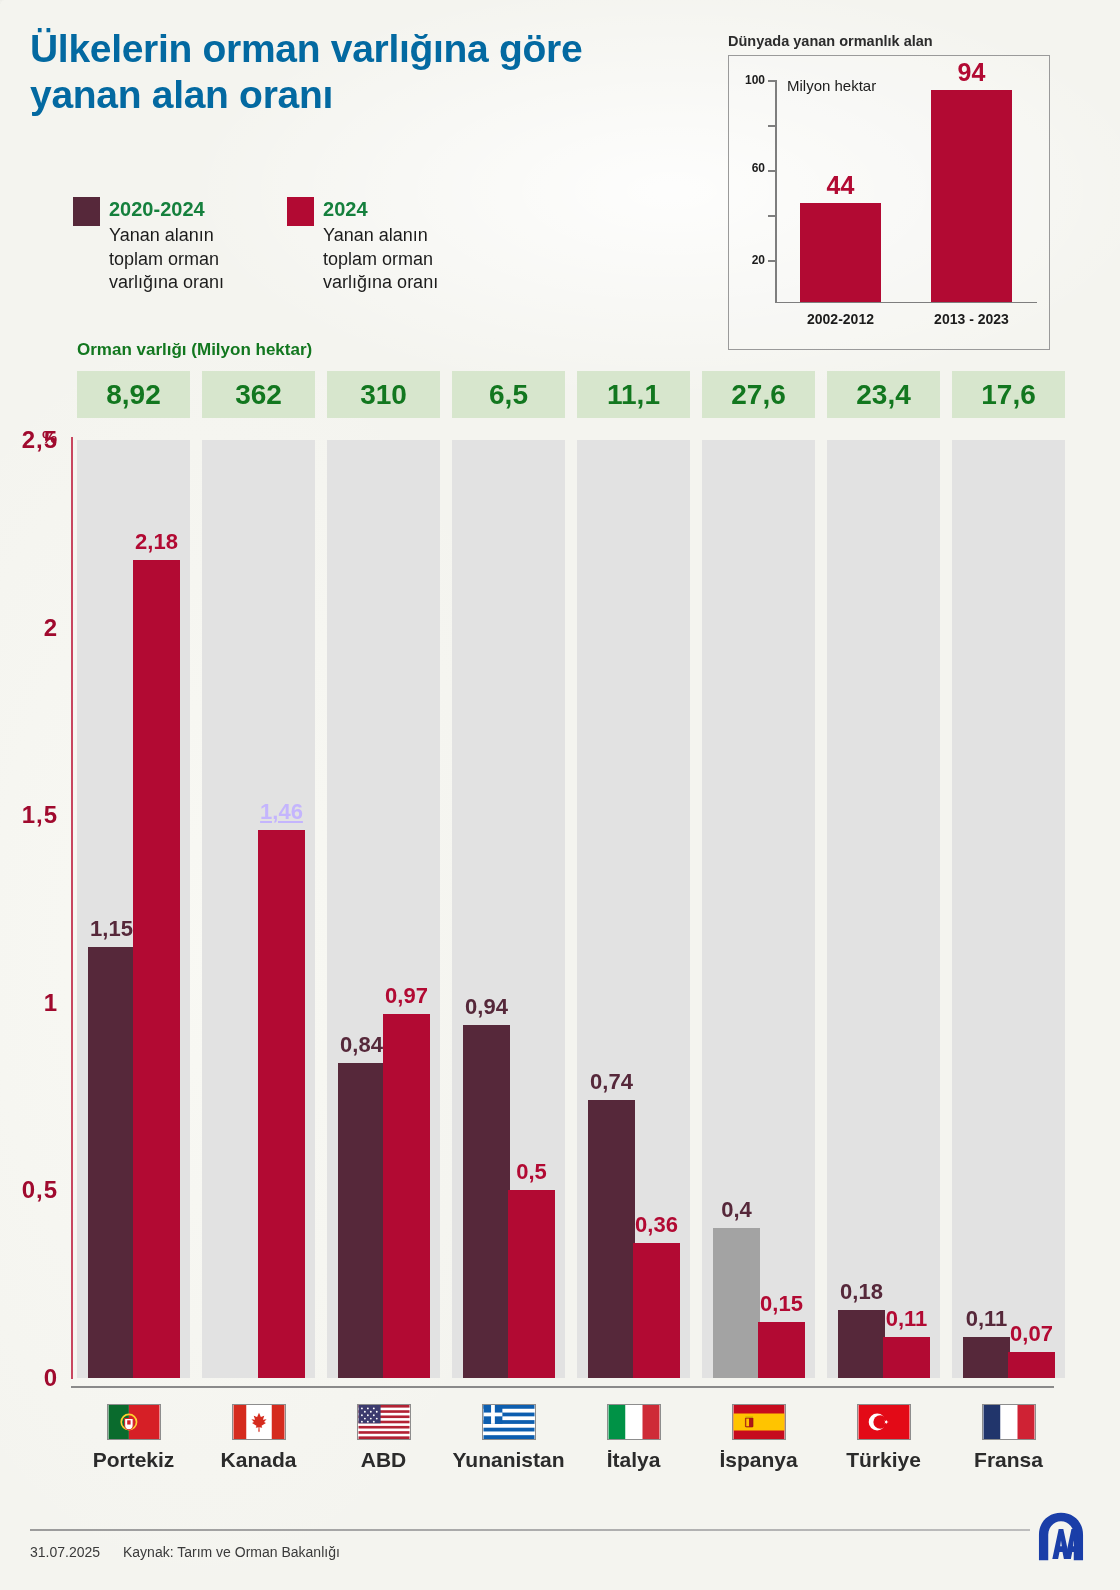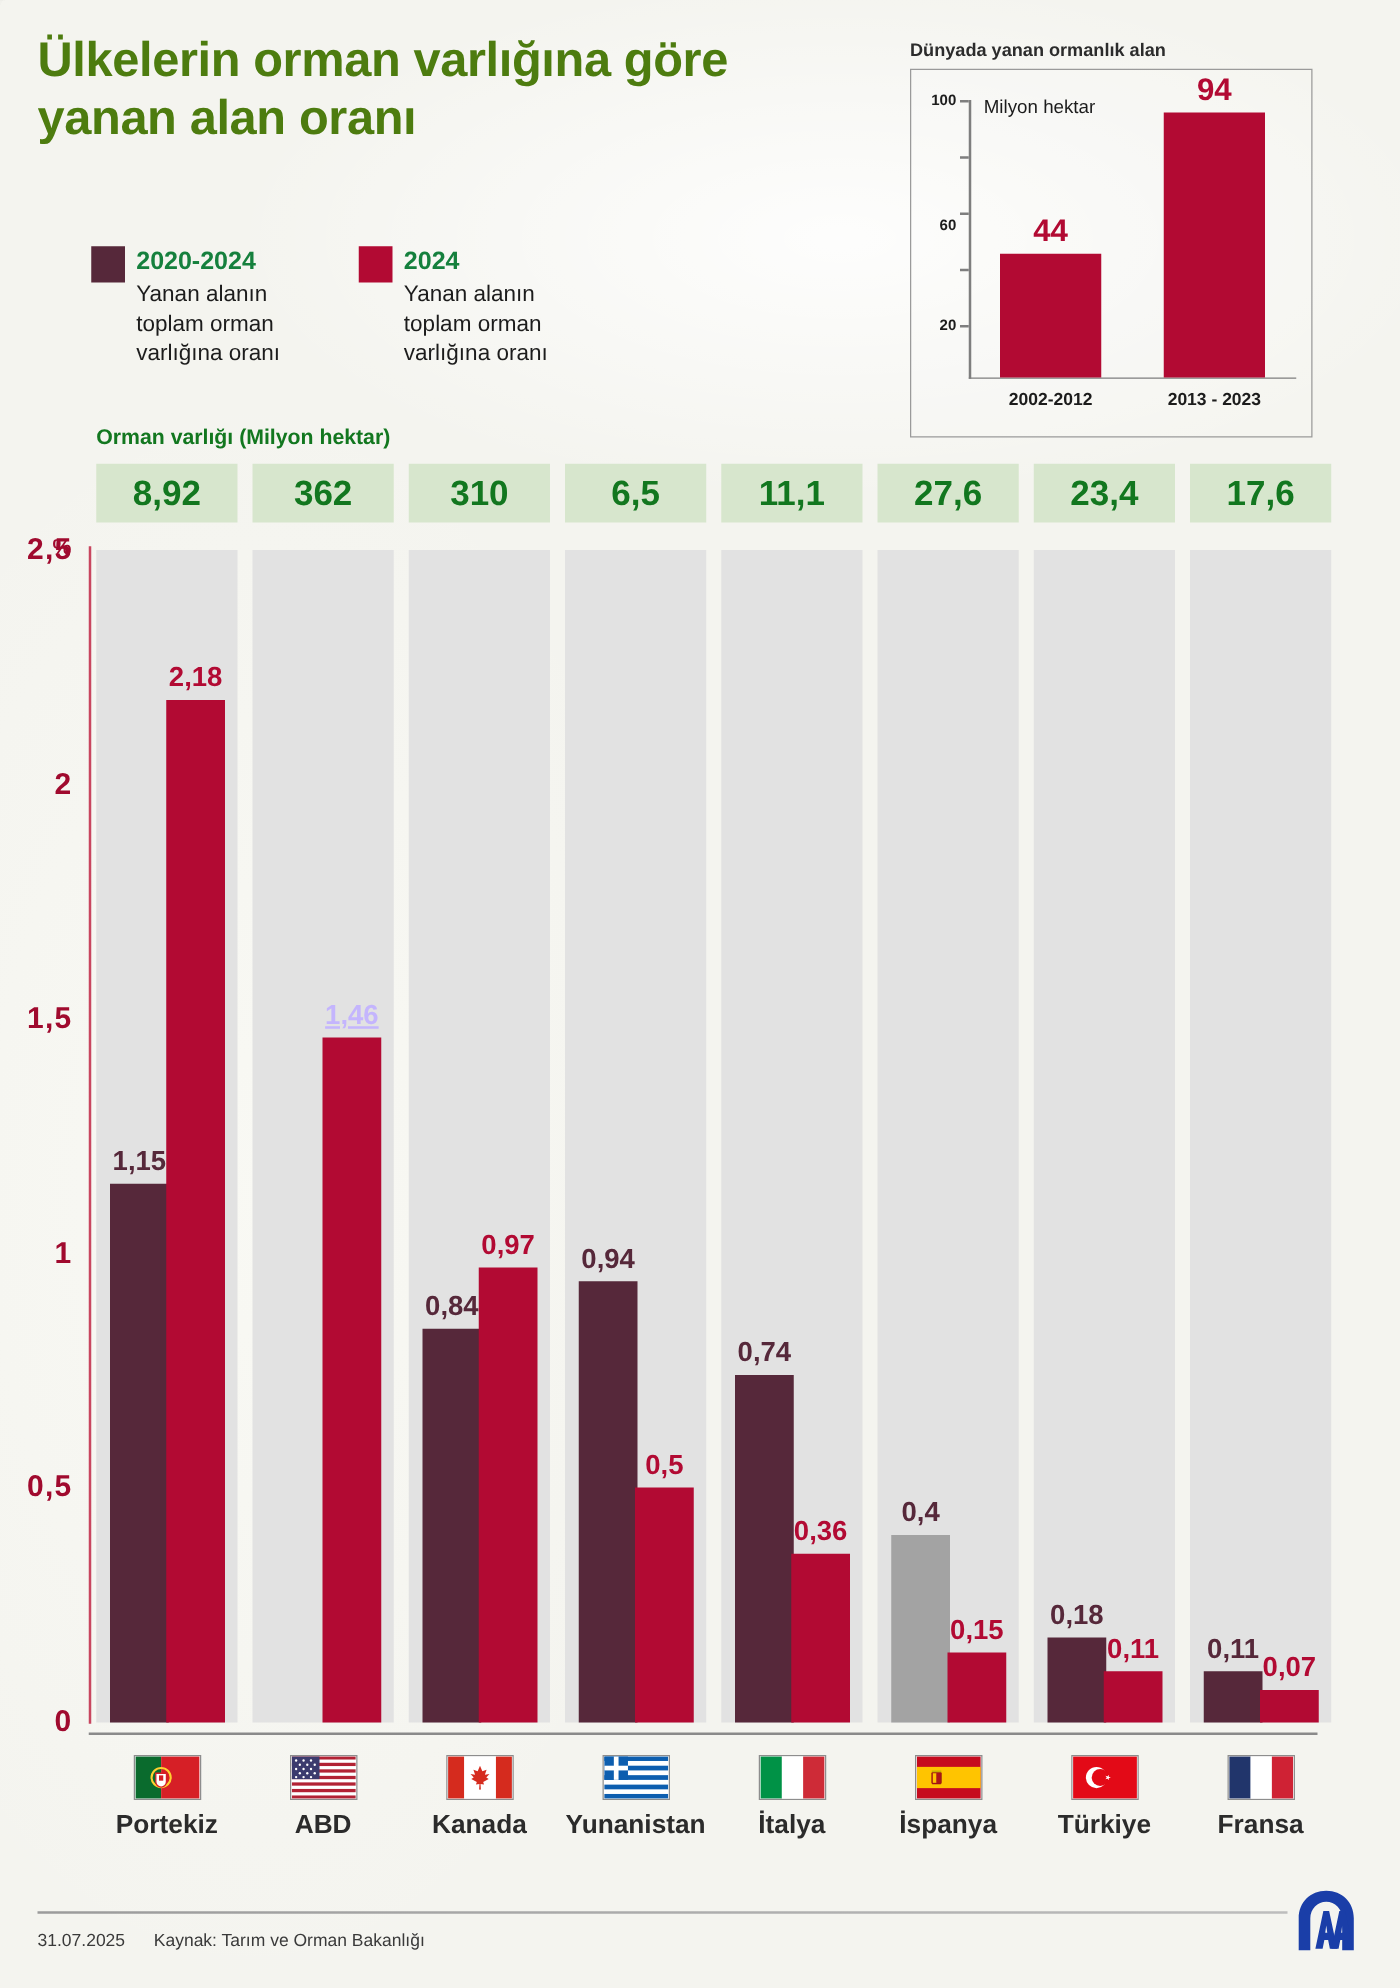--- a/index.html
+++ b/index.html
@@ -22,21 +22,21 @@
       linear-gradient(172deg, rgba(0,0,0,.010) 0 1px, rgba(0,0,0,0) 1px 60px);
     pointer-events: none;
     z-index: 0;
   }
   .page { position: absolute; inset: 0; z-index: 1; }
 
   
   #title {
     position: absolute; left: 30px; top: 26px; width: 660px;
     font-size: 39px; line-height: 1.18; font-weight: bold;
-    color: #4d7c0f; letter-spacing: -0.3px;
+    color: #0369a1; letter-spacing: -0.3px;
   }
 
   
   #legend { position: absolute; left: 73px; top: 196px; display: flex; gap: 63px; }
   .leg-item { display: flex; gap: 9px; align-items: flex-start; }
   .leg-sw { width: 27px; height: 29px; flex: 0 0 auto; margin-top: 1px; }
   .leg-txt { font-size: 18px; line-height: 1.33; color: #1c1c1c; }
   .leg-title { font-weight: bold; font-size: 20px; margin-bottom: 1px; color: #15803d; }
 
   
@@ -133,21 +133,21 @@
     <div id="inset-title">Dünyada yanan ormanlık alan</div>
     <div id="inset-box">
       <div class="inset-plot">
         <div class="inset-unit">Milyon hektar</div>
         <div class="inset-axis"></div>
         <div class="inset-base"></div>
       <div class="inset-tick" style="top: 180px;"></div>
           <div class="inset-ylab" style="top: 180px; margin-left: 29px;">20</div>
           <div class="inset-tick" style="top: 135px;"></div>
           <div class="inset-tick" style="top: 90px;"></div>
-          <div class="inset-ylab" style="top: 100px;">60</div>
+          <div class="inset-ylab" style="top: 88px;">60</div>
           <div class="inset-tick" style="top: 45px;"></div>
           <div class="inset-tick" style="top: 0px;"></div>
           <div class="inset-ylab" style="top: 0px;">100</div>
           <div class="inset-bar" style="height: 99px; left: 9.5%; width: 31%; background: rgb(178, 10, 51);">
             <span class="inset-val">44</span>
             <span class="inset-cat">2002-2012</span>
           </div>
           <div class="inset-bar" style="height: 211.5px; left: 59.5%; width: 31%; background: rgb(178, 10, 51);">
             <span class="inset-val">94</span>
             <span class="inset-cat">2013 - 2023</span>
@@ -254,20 +254,31 @@
         <div class="flag">
           <svg viewBox="0 0 60 40" width="100%" height="100%" style="display: block;">
             <rect width="24" height="40" fill="#0a6b2d"></rect>
             <rect x="24" width="36" height="40" fill="#d61f26"></rect>
             <circle cx="24" cy="20" r="9" fill="none" stroke="#ffd02f" stroke-width="2"></circle>
             <path d="M19 16h10v8a5 5 0 0 1-10 0z" fill="#fff" stroke="#d61f26" stroke-width="1.2"></path>
             <rect x="22" y="18" width="4" height="5" fill="#d61f26"></rect>
           </svg>
         </div>
         <div class="cname">Portekiz</div>
+      </div>
+      <div class="country">
+        <div class="flag">
+          <svg viewBox="0 0 60 40" width="100%" height="100%" style="display: block;">
+            <rect width="60" height="40" fill="#fff"></rect>
+            <rect width="15" height="40" fill="#d52b1e"></rect>
+            <rect x="45" width="15" height="40" fill="#d52b1e"></rect>
+            <path d="M30 9l2.2 5 4-1.3-1.6 4.6 4.3-.6-3 3.3 2.3 1.3-5.2 3 .8 2.4-3.3-.5.3 4.6-.8 1.2-.8-1.2.3-4.6-3.3.5.8-2.4-5.2-3 2.3-1.3-3-3.3 4.3.6-1.6-4.6 4 1.3z" fill="#d52b1e"></path>
+          </svg>
+        </div>
+        <div class="cname">Kanada</div>
       </div>
       <div class="country">
         <div class="flag">
           <svg viewBox="0 0 60 40" width="100%" height="100%" style="display: block;">
             <rect width="60" height="40" fill="#fff"></rect>
             <g fill="#b22234">
               <rect width="60" height="3.08"></rect>
               <rect y="6.15" width="60" height="3.08"></rect>
               <rect y="12.3" width="60" height="3.08"></rect>
               <rect y="18.46" width="60" height="3.08"></rect>
@@ -294,31 +305,20 @@
               <circle cx="18" cy="19.6" r="1.1"></circle>
             </g>
           </svg>
         </div>
         <div class="cname">ABD</div>
       </div>
       <div class="country">
         <div class="flag">
           <svg viewBox="0 0 60 40" width="100%" height="100%" style="display: block;">
             <rect width="60" height="40" fill="#fff"></rect>
-            <rect width="15" height="40" fill="#d52b1e"></rect>
-            <rect x="45" width="15" height="40" fill="#d52b1e"></rect>
-            <path d="M30 9l2.2 5 4-1.3-1.6 4.6 4.3-.6-3 3.3 2.3 1.3-5.2 3 .8 2.4-3.3-.5.3 4.6-.8 1.2-.8-1.2.3-4.6-3.3.5.8-2.4-5.2-3 2.3-1.3-3-3.3 4.3.6-1.6-4.6 4 1.3z" fill="#d52b1e"></path>
-          </svg>
-        </div>
-        <div class="cname">Kanada</div>
-      </div>
-      <div class="country">
-        <div class="flag">
-          <svg viewBox="0 0 60 40" width="100%" height="100%" style="display: block;">
-            <rect width="60" height="40" fill="#fff"></rect>
             <g fill="#0d5eaf">
               <rect width="60" height="4.44"></rect>
               <rect y="8.9" width="60" height="4.44"></rect>
               <rect y="17.8" width="60" height="4.44"></rect>
               <rect y="26.7" width="60" height="4.44"></rect>
               <rect y="35.5" width="60" height="4.5"></rect>
             </g>
             <rect width="22.2" height="22.2" fill="#0d5eaf"></rect>
             <rect x="8.9" width="4.44" height="22.2" fill="#fff"></rect>
             <rect y="8.9" width="22.2" height="4.44" fill="#fff"></rect>

